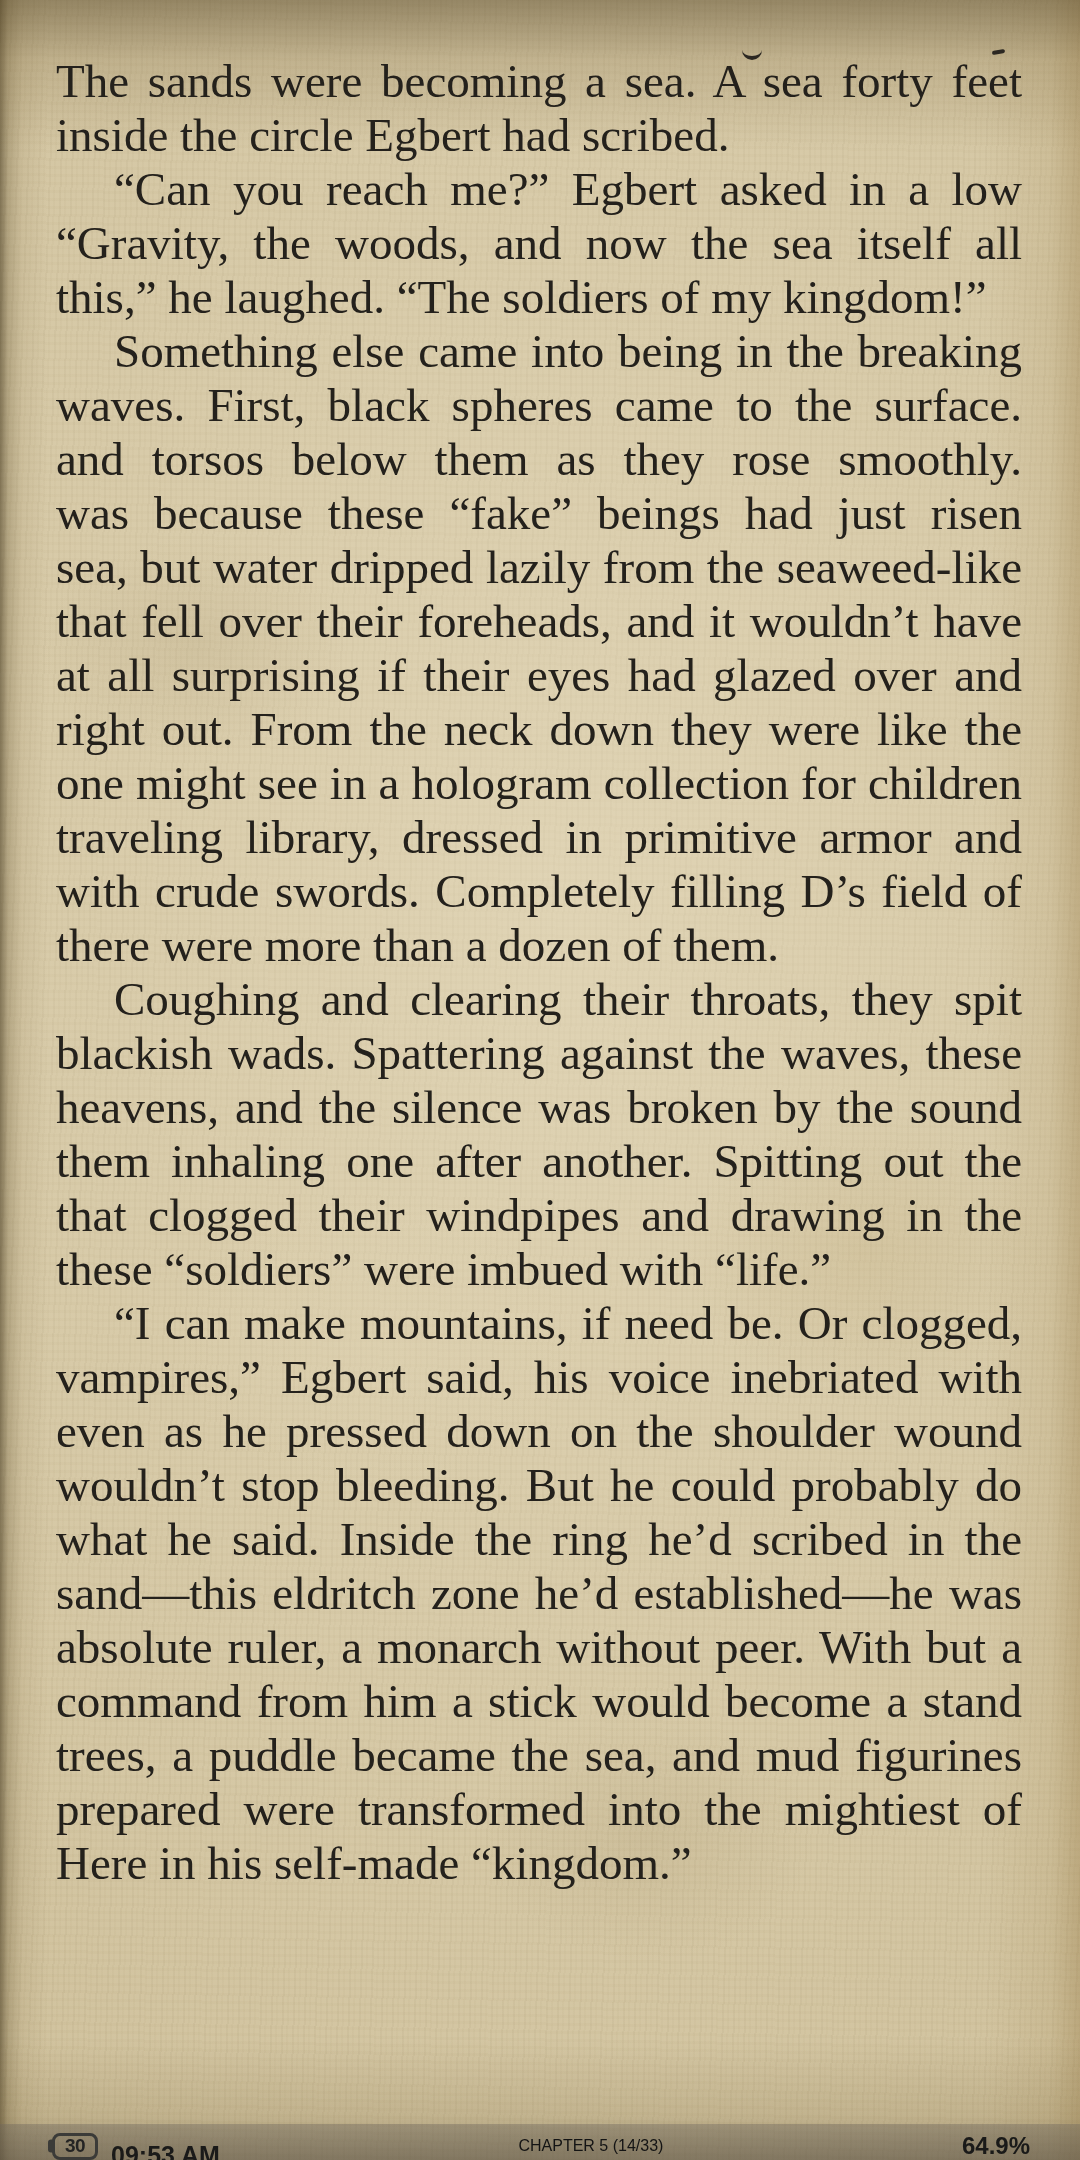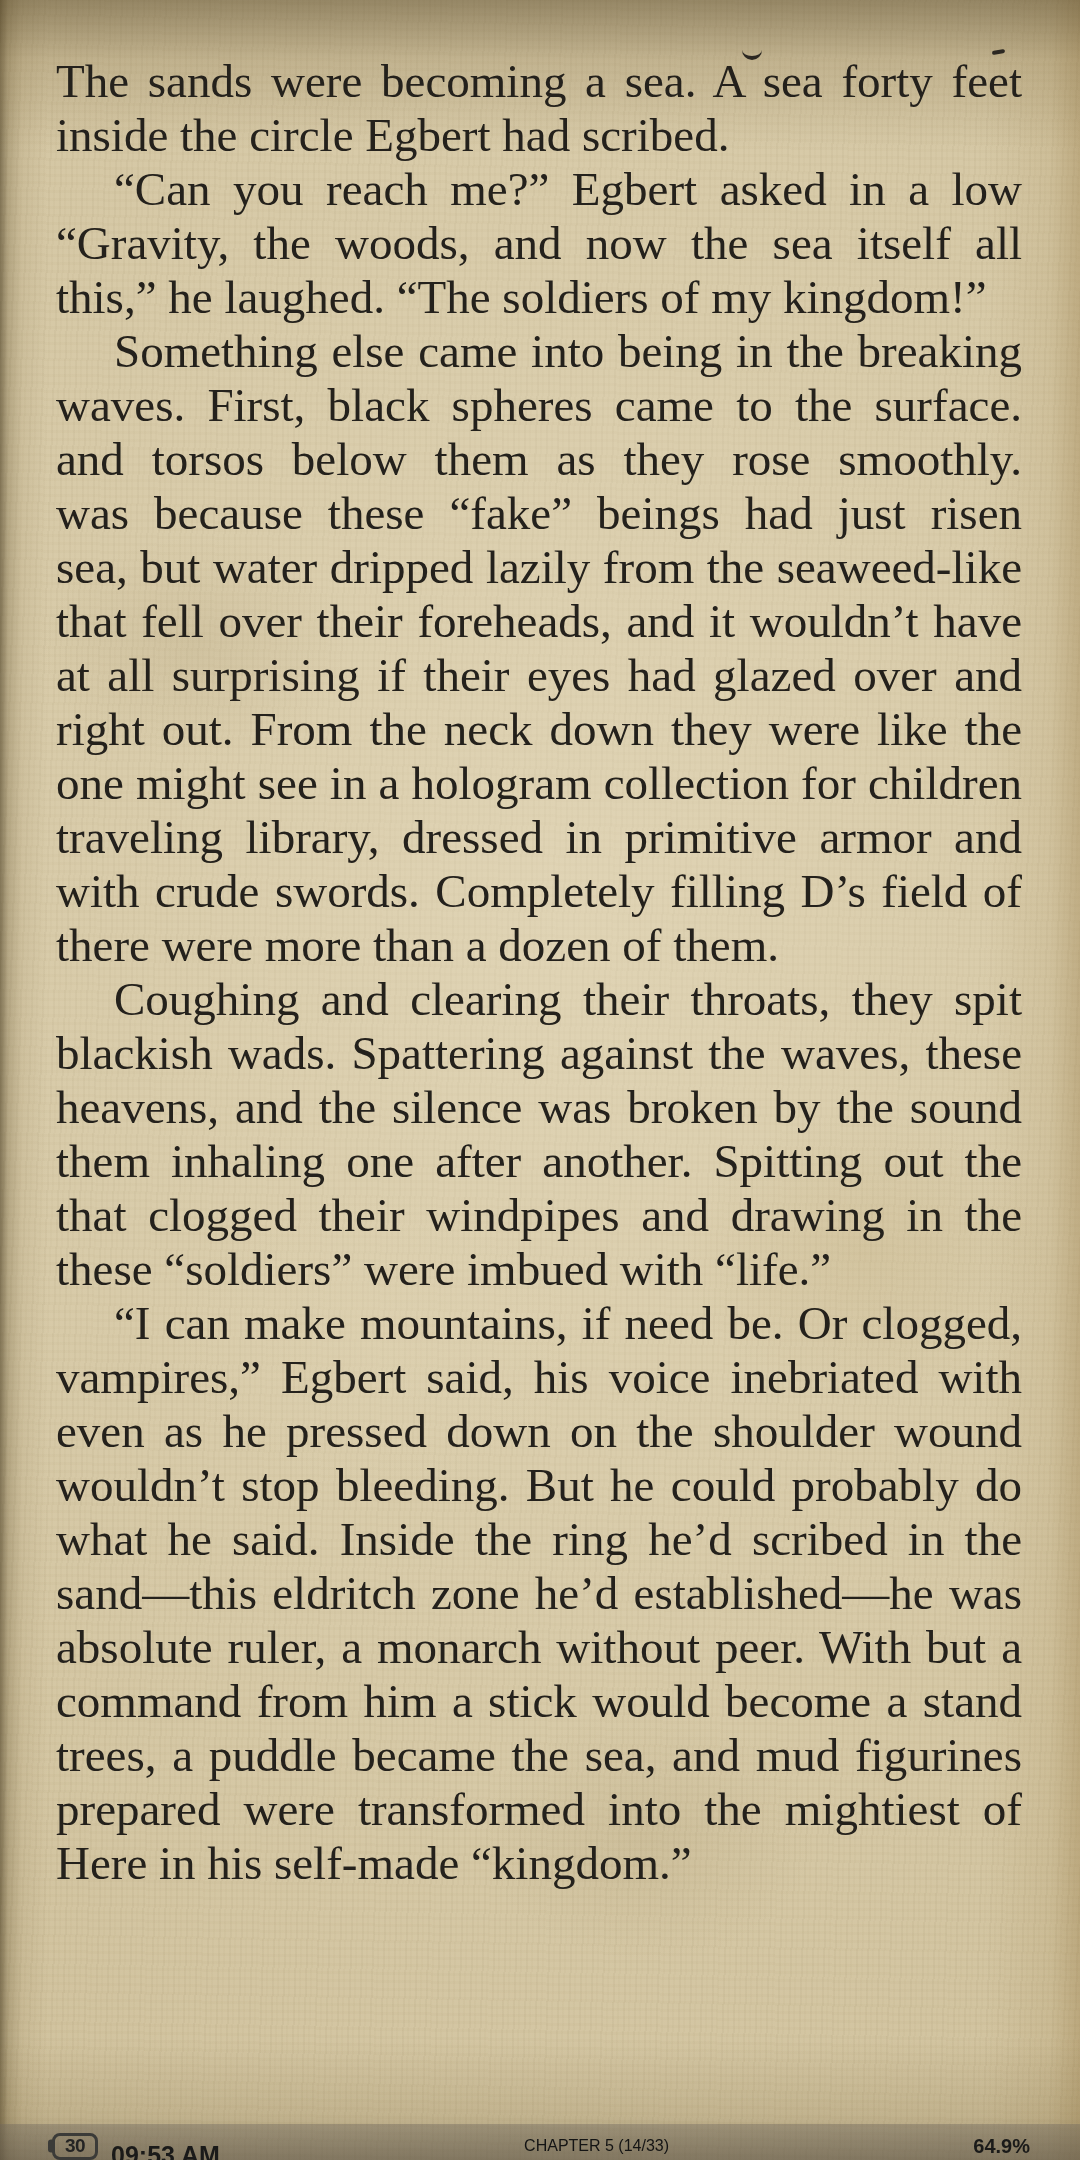--- a/index.html
+++ b/index.html
@@ -88,21 +88,21 @@
     position: absolute; left: -7px; top: 50%;
     transform: translateY(-50%);
     width: 5px; height: 13px;
     background: #3b3b38; border-radius: 3px 0 0 3px;
   }
   .battery-level {
     font-size: 19px; font-weight: bold; letter-spacing: -0.5px; color: #242424;
   }
   .clock    { font-size: 25px; font-weight: bold; margin-top: 18px; }
   .chapter  { font-size: 16px; font-weight: normal; color: #141414; white-space: nowrap; text-align: right; }
-  .percent  { font-size: 20px; font-weight: bold; }
+  .percent  { font-size: 24px; font-weight: bold; }
 </style>
 </head>
 <body>
 
 <div class="page">
 
   <span class="tip-breve"></span>
   <span class="tip-dash"></span>
 
   <div class="body-text">

